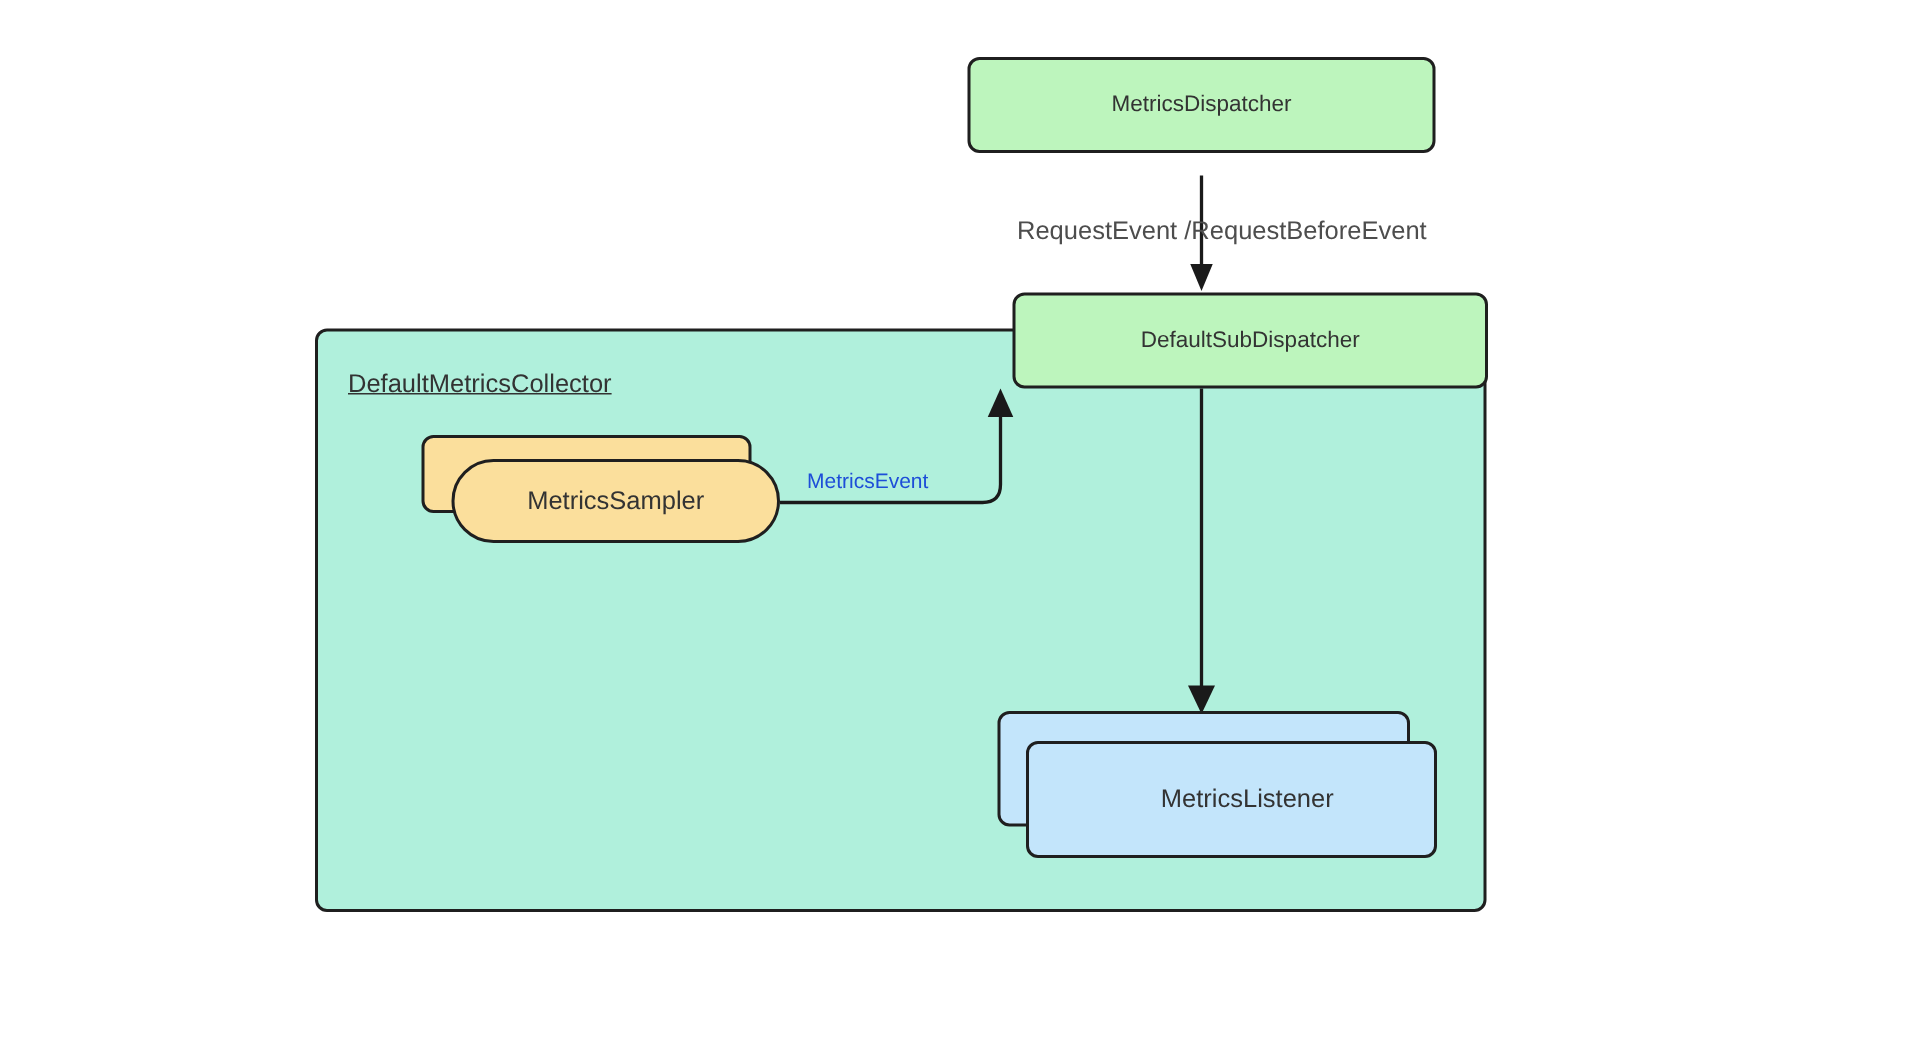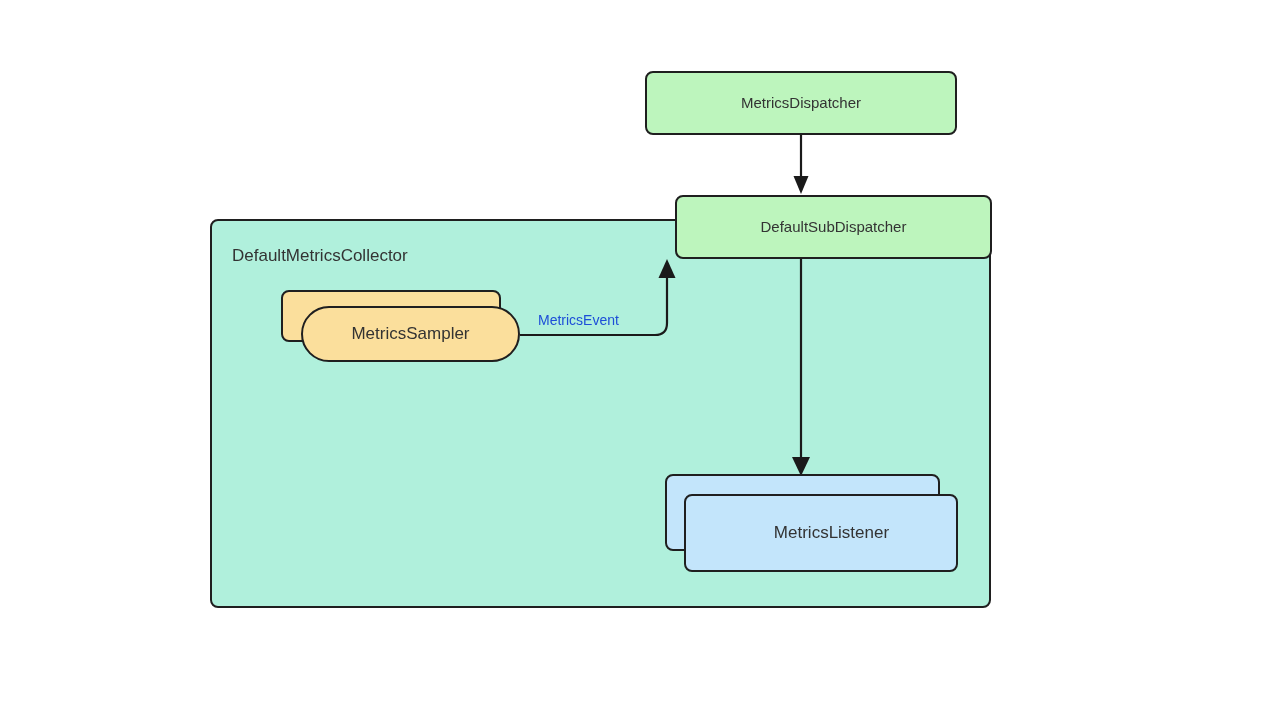--- a/index.html
+++ b/index.html
@@ -57,21 +57,21 @@
     font-size: 17px;
     white-space: nowrap;
   }
 
   
   .node-green { background: #bdf5bd; }
   .node-orange { background: #fbdf9c; }
   .node-blue  { background: #c3e5fb; padding-left: 21px; }
 
   #node-metrics-dispatcher {
-    left: 645px; top: 71px;
+    left: 645px; top: 38px;
     width: 312px; height: 64px;
     font-size: 15px;
   }
 
   #node-default-sub-dispatcher {
     left: 675px; top: 195px;
     width: 317px; height: 64px;
     font-size: 15px;
   }
 
@@ -131,40 +131,41 @@
   }
   .edge-arrowhead { fill: #1a1a1a; }
 </style>
 </head>
 <body>
 
 <div id="diagram-root">
 
   <div class="cluster" id="cluster-default-metrics-collector" style="left:210px; top:219px; width:781px; height:389px;">
   </div>
-  <div class="cluster-label" style="left:232px; top:246px;">DefaultMetricsCollector</div>
+  <div class="cluster-label" style="left:232px; top:246px;text-decoration:underline;">DefaultMetricsCollector</div>
 
   <svg id="edges-layer" viewBox="0 0 1275 702" width="1275" height="702">
 
     <g>
       <path class="edge-path" d="M 801 117 L 801 180"></path>
       <polygon class="edge-arrowhead" points="801,194 793.5,176 808.5,176"></polygon>
     </g>
 
     <g>
       <path class="edge-path" d="M 520 335 L 655 335 Q 667 335 667 323 L 667 274"></path>
       <polygon class="edge-arrowhead" points="667,259 658.5,278 675.5,278"></polygon>
     </g>
 
     <g>
       <path class="edge-path" d="M 801 259 L 801 461"></path>
       <polygon class="edge-arrowhead" points="801,476 792,457 810,457"></polygon>
     </g>
   </svg>
 
+  <div class="edge-label" id="edge-label-request-event">RequestEvent /RequestBeforeEvent</div>
 
   <div class="edge-label" id="edge-label-metrics-event">MetricsEvent</div>
 
   <div class="node node-green" id="node-metrics-dispatcher">
     <span class="node-label">MetricsDispatcher</span>
   </div>
 
   <div class="node node-green" id="node-default-sub-dispatcher">
     <span class="node-label">DefaultSubDispatcher</span>
   </div>

